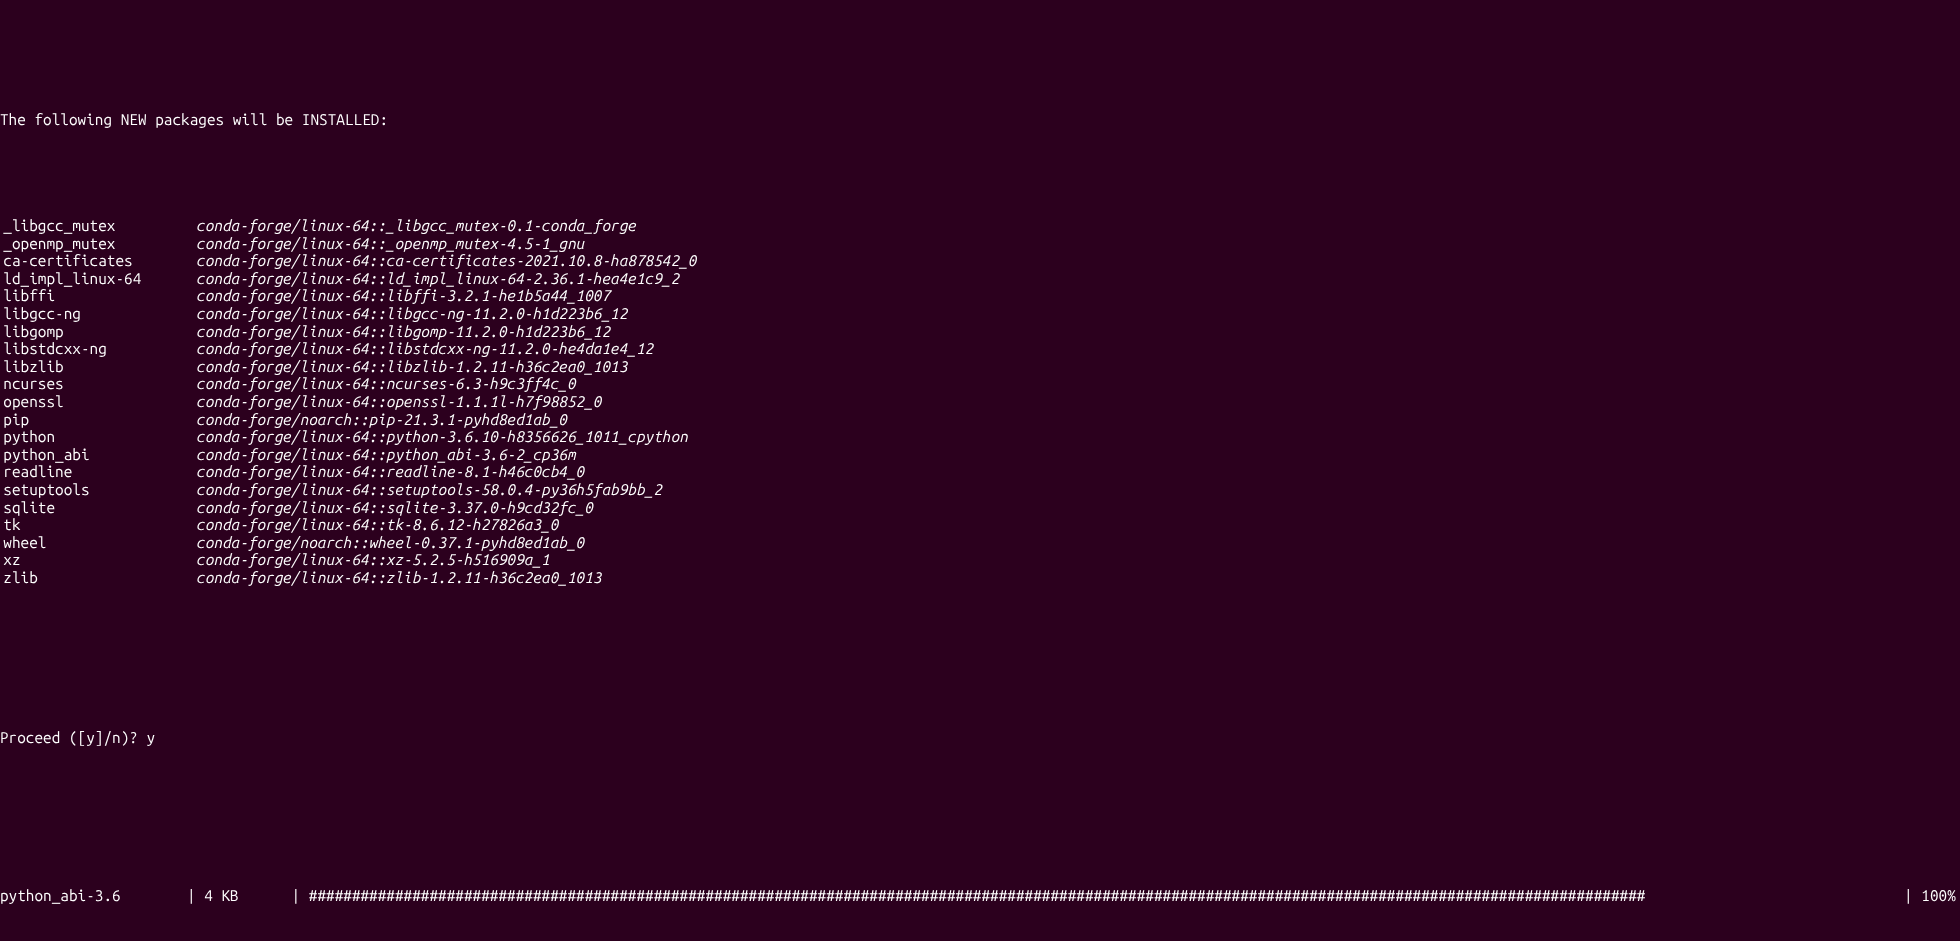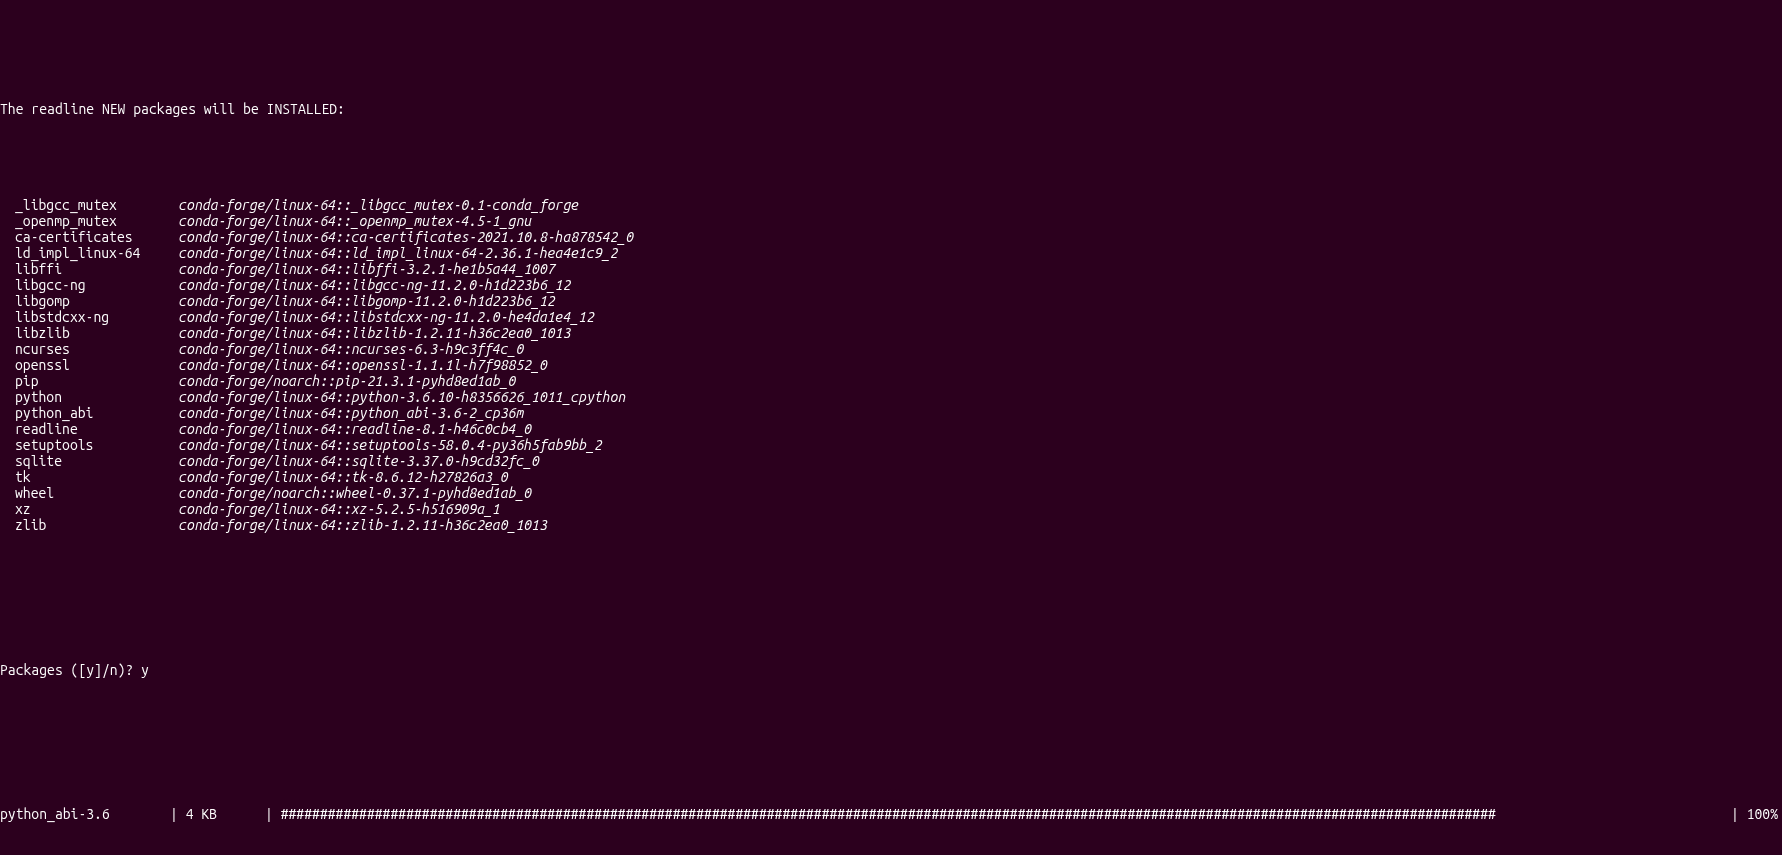--- a/index.html
+++ b/index.html
@@ -25,21 +25,21 @@
     .line {
       display: block;
       height: 16px;
     }
     .pkg-row {
       display: flex;
     }
     .pkg-name {
       display: inline-block;
       width: 155px;
-      padding-left: 15px;
+      padding-left: 3px;
     }
     .pkg-spec {
       display: inline-block;
       font-style: italic;
     }
     .dl-row {
       display: flex;
       width: 100%;
     }
     .dl-name {
@@ -61,26 +61,26 @@
       text-align: right;
       padding-right: 4px;
     }
   </style>
 </head>
 <body>
 
 
 
 <div class="terminal">
-  <span class="line">The readline NEW packages will be INSTALLED:</span>
+  <span class="line">The following NEW packages will be INSTALLED:</span>
   <span class="line"> </span>
   <div id="packages-container"><span class="line pkg-row"><span class="pkg-name">_libgcc_mutex</span><span class="pkg-spec">   conda-forge/linux-64::_libgcc_mutex-0.1-conda_forge</span></span><span class="line pkg-row"><span class="pkg-name">_openmp_mutex</span><span class="pkg-spec">   conda-forge/linux-64::_openmp_mutex-4.5-1_gnu</span></span><span class="line pkg-row"><span class="pkg-name">ca-certificates</span><span class="pkg-spec">   conda-forge/linux-64::ca-certificates-2021.10.8-ha878542_0</span></span><span class="line pkg-row"><span class="pkg-name">ld_impl_linux-64</span><span class="pkg-spec">   conda-forge/linux-64::ld_impl_linux-64-2.36.1-hea4e1c9_2</span></span><span class="line pkg-row"><span class="pkg-name">libffi</span><span class="pkg-spec">   conda-forge/linux-64::libffi-3.2.1-he1b5a44_1007</span></span><span class="line pkg-row"><span class="pkg-name">libgcc-ng</span><span class="pkg-spec">   conda-forge/linux-64::libgcc-ng-11.2.0-h1d223b6_12</span></span><span class="line pkg-row"><span class="pkg-name">libgomp</span><span class="pkg-spec">   conda-forge/linux-64::libgomp-11.2.0-h1d223b6_12</span></span><span class="line pkg-row"><span class="pkg-name">libstdcxx-ng</span><span class="pkg-spec">   conda-forge/linux-64::libstdcxx-ng-11.2.0-he4da1e4_12</span></span><span class="line pkg-row"><span class="pkg-name">libzlib</span><span class="pkg-spec">   conda-forge/linux-64::libzlib-1.2.11-h36c2ea0_1013</span></span><span class="line pkg-row"><span class="pkg-name">ncurses</span><span class="pkg-spec">   conda-forge/linux-64::ncurses-6.3-h9c3ff4c_0</span></span><span class="line pkg-row"><span class="pkg-name">openssl</span><span class="pkg-spec">   conda-forge/linux-64::openssl-1.1.1l-h7f98852_0</span></span><span class="line pkg-row"><span class="pkg-name">pip</span><span class="pkg-spec">   conda-forge/noarch::pip-21.3.1-pyhd8ed1ab_0</span></span><span class="line pkg-row"><span class="pkg-name">python</span><span class="pkg-spec">   conda-forge/linux-64::python-3.6.10-h8356626_1011_cpython</span></span><span class="line pkg-row"><span class="pkg-name">python_abi</span><span class="pkg-spec">   conda-forge/linux-64::python_abi-3.6-2_cp36m</span></span><span class="line pkg-row"><span class="pkg-name">readline</span><span class="pkg-spec">   conda-forge/linux-64::readline-8.1-h46c0cb4_0</span></span><span class="line pkg-row"><span class="pkg-name">setuptools</span><span class="pkg-spec">   conda-forge/linux-64::setuptools-58.0.4-py36h5fab9bb_2</span></span><span class="line pkg-row"><span class="pkg-name">sqlite</span><span class="pkg-spec">   conda-forge/linux-64::sqlite-3.37.0-h9cd32fc_0</span></span><span class="line pkg-row"><span class="pkg-name">tk</span><span class="pkg-spec">   conda-forge/linux-64::tk-8.6.12-h27826a3_0</span></span><span class="line pkg-row"><span class="pkg-name">wheel</span><span class="pkg-spec">   conda-forge/noarch::wheel-0.37.1-pyhd8ed1ab_0</span></span><span class="line pkg-row"><span class="pkg-name">xz</span><span class="pkg-spec">   conda-forge/linux-64::xz-5.2.5-h516909a_1</span></span><span class="line pkg-row"><span class="pkg-name">zlib</span><span class="pkg-spec">   conda-forge/linux-64::zlib-1.2.11-h36c2ea0_1013</span></span></div>
   <span class="line"> </span>
   <span class="line"> </span>
-  <span class="line">Packages ([y]/n)? y</span>
+  <span class="line">Proceed ([y]/n)? y</span>
   <span class="line"> </span>
   <span class="line"> </span>
   <div id="downloads-container"><span class="line dl-row"><span class="dl-name">python_abi-3.6</span><span class="dl-size">| 4 KB</span><span>| </span><span class="dl-bar">###########################################################################################################################################################</span><span class="dl-pct"> | 100%</span></span></div>
   
   
 </div>
 
 
 
 

